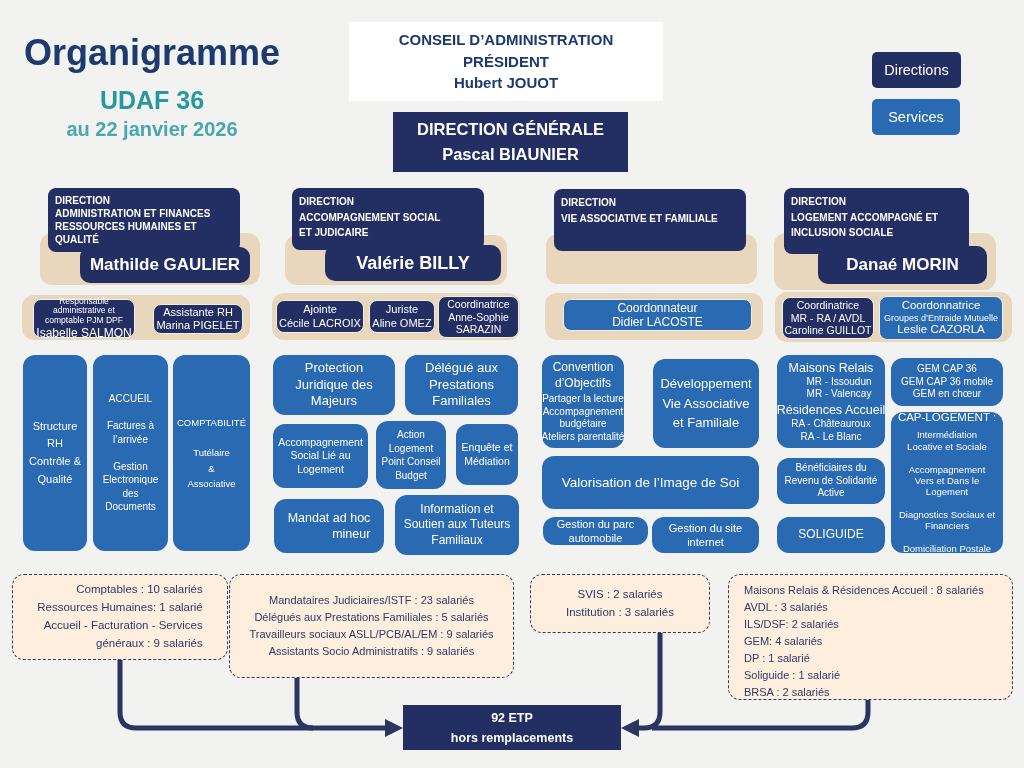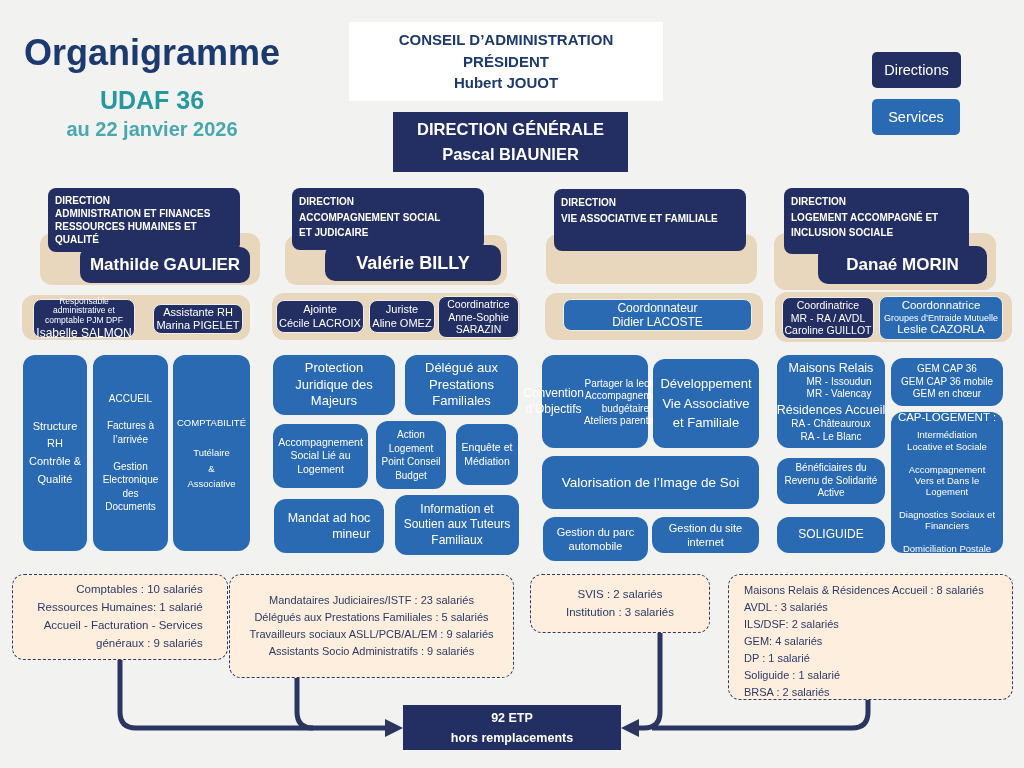--- a/index.html
+++ b/index.html
@@ -162,37 +162,37 @@
   <div class="abs tan" style="left:546px;top:234px;width:211px;height:50px;"></div>
   <div class="abs navy coltitle txt" style="left:554px;top:189px;width:192px;height:62px;line-height:1.6;font-size:10px;">DIRECTION
 VIE ASSOCIATIVE ET FAMILIALE</div>
 
   <div class="abs tan" style="left:545px;top:293px;width:218px;height:47px;"></div>
   <div class="abs ctr blue staff" style="left:563px;top:299px;width:189px;height:32px;">
     <span class="txt" style="font-size:12px;">Coordonnateur
 Didier LACOSTE</span>
   </div>
 
-  <div class="abs ctr blue svc" style="left:542px;top:355px;width:106px;height:93px;flex-direction:row;">
+  <div class="abs ctr blue svc" style="left:542px;top:355px;width:82px;height:93px;flex-direction:column;">
     <span class="txt" style="font-size:12px;line-height:1.3;">Convention
 d’Objectifs</span>
     <span class="txt" style="font-size:10px;line-height:1.25;margin-top:2px;">Partager la lecture
 Accompagnement
 budgétaire
 Ateliers parentalité</span>
   </div>
   <div class="abs ctr blue svc" style="left:653px;top:359px;width:106px;height:89px;">
     <span class="txt" style="font-size:13px;line-height:1.5;">Développement
 Vie Associative
 et Familiale</span>
   </div>
   <div class="abs ctr blue svc" style="left:542px;top:456px;width:217px;height:53px;">
     <span class="txt" style="font-size:13.5px;">Valorisation de l’Image de Soi</span>
   </div>
-  <div class="abs ctr blue svc" style="left:543px;top:517px;width:105px;height:44px;">
+  <div class="abs ctr blue svc" style="left:543px;top:517px;width:105px;height:28px;">
     <span class="txt" style="font-size:11px;">Gestion du parc
 automobile</span>
   </div>
   <div class="abs ctr blue svc" style="left:652px;top:517px;width:107px;height:36px;">
     <span class="txt" style="font-size:11px;">Gestion du site
 internet</span>
   </div>
 
   <div class="abs tan" style="left:774px;top:233px;width:222px;height:57px;"></div>
   <div class="abs navy coltitle txt" style="left:784px;top:188px;width:185px;height:66px;line-height:1.55;">DIRECTION

